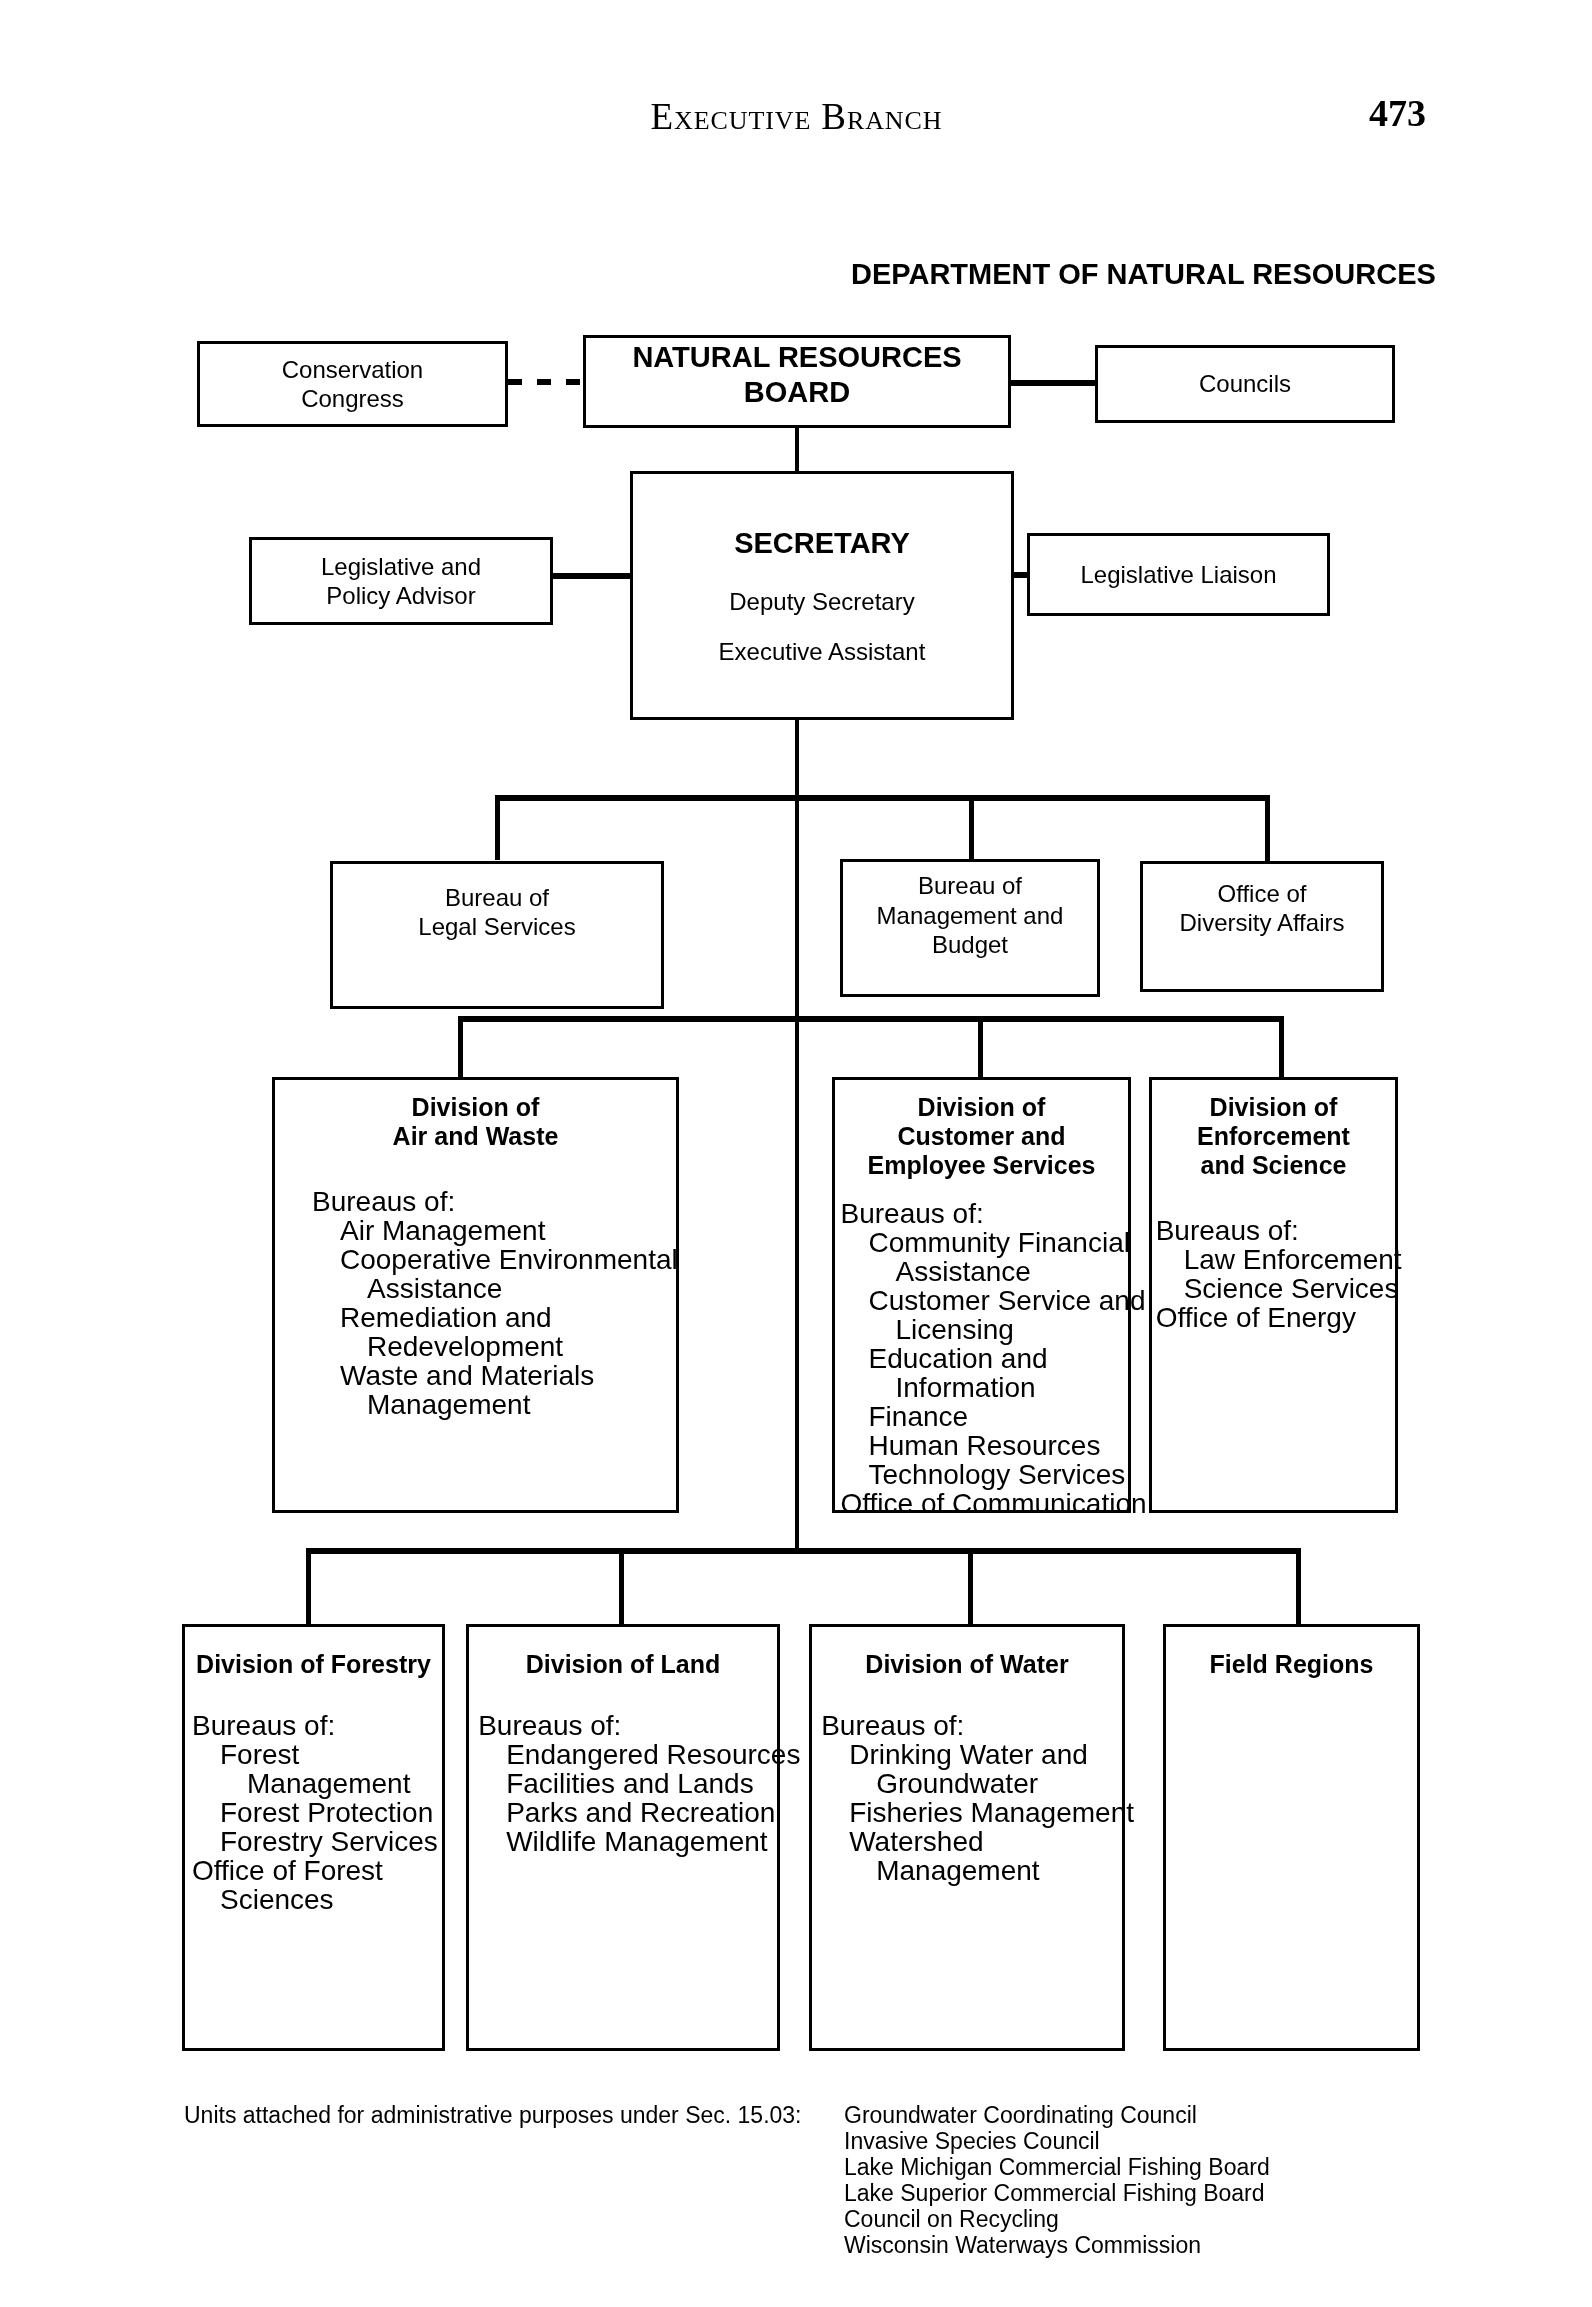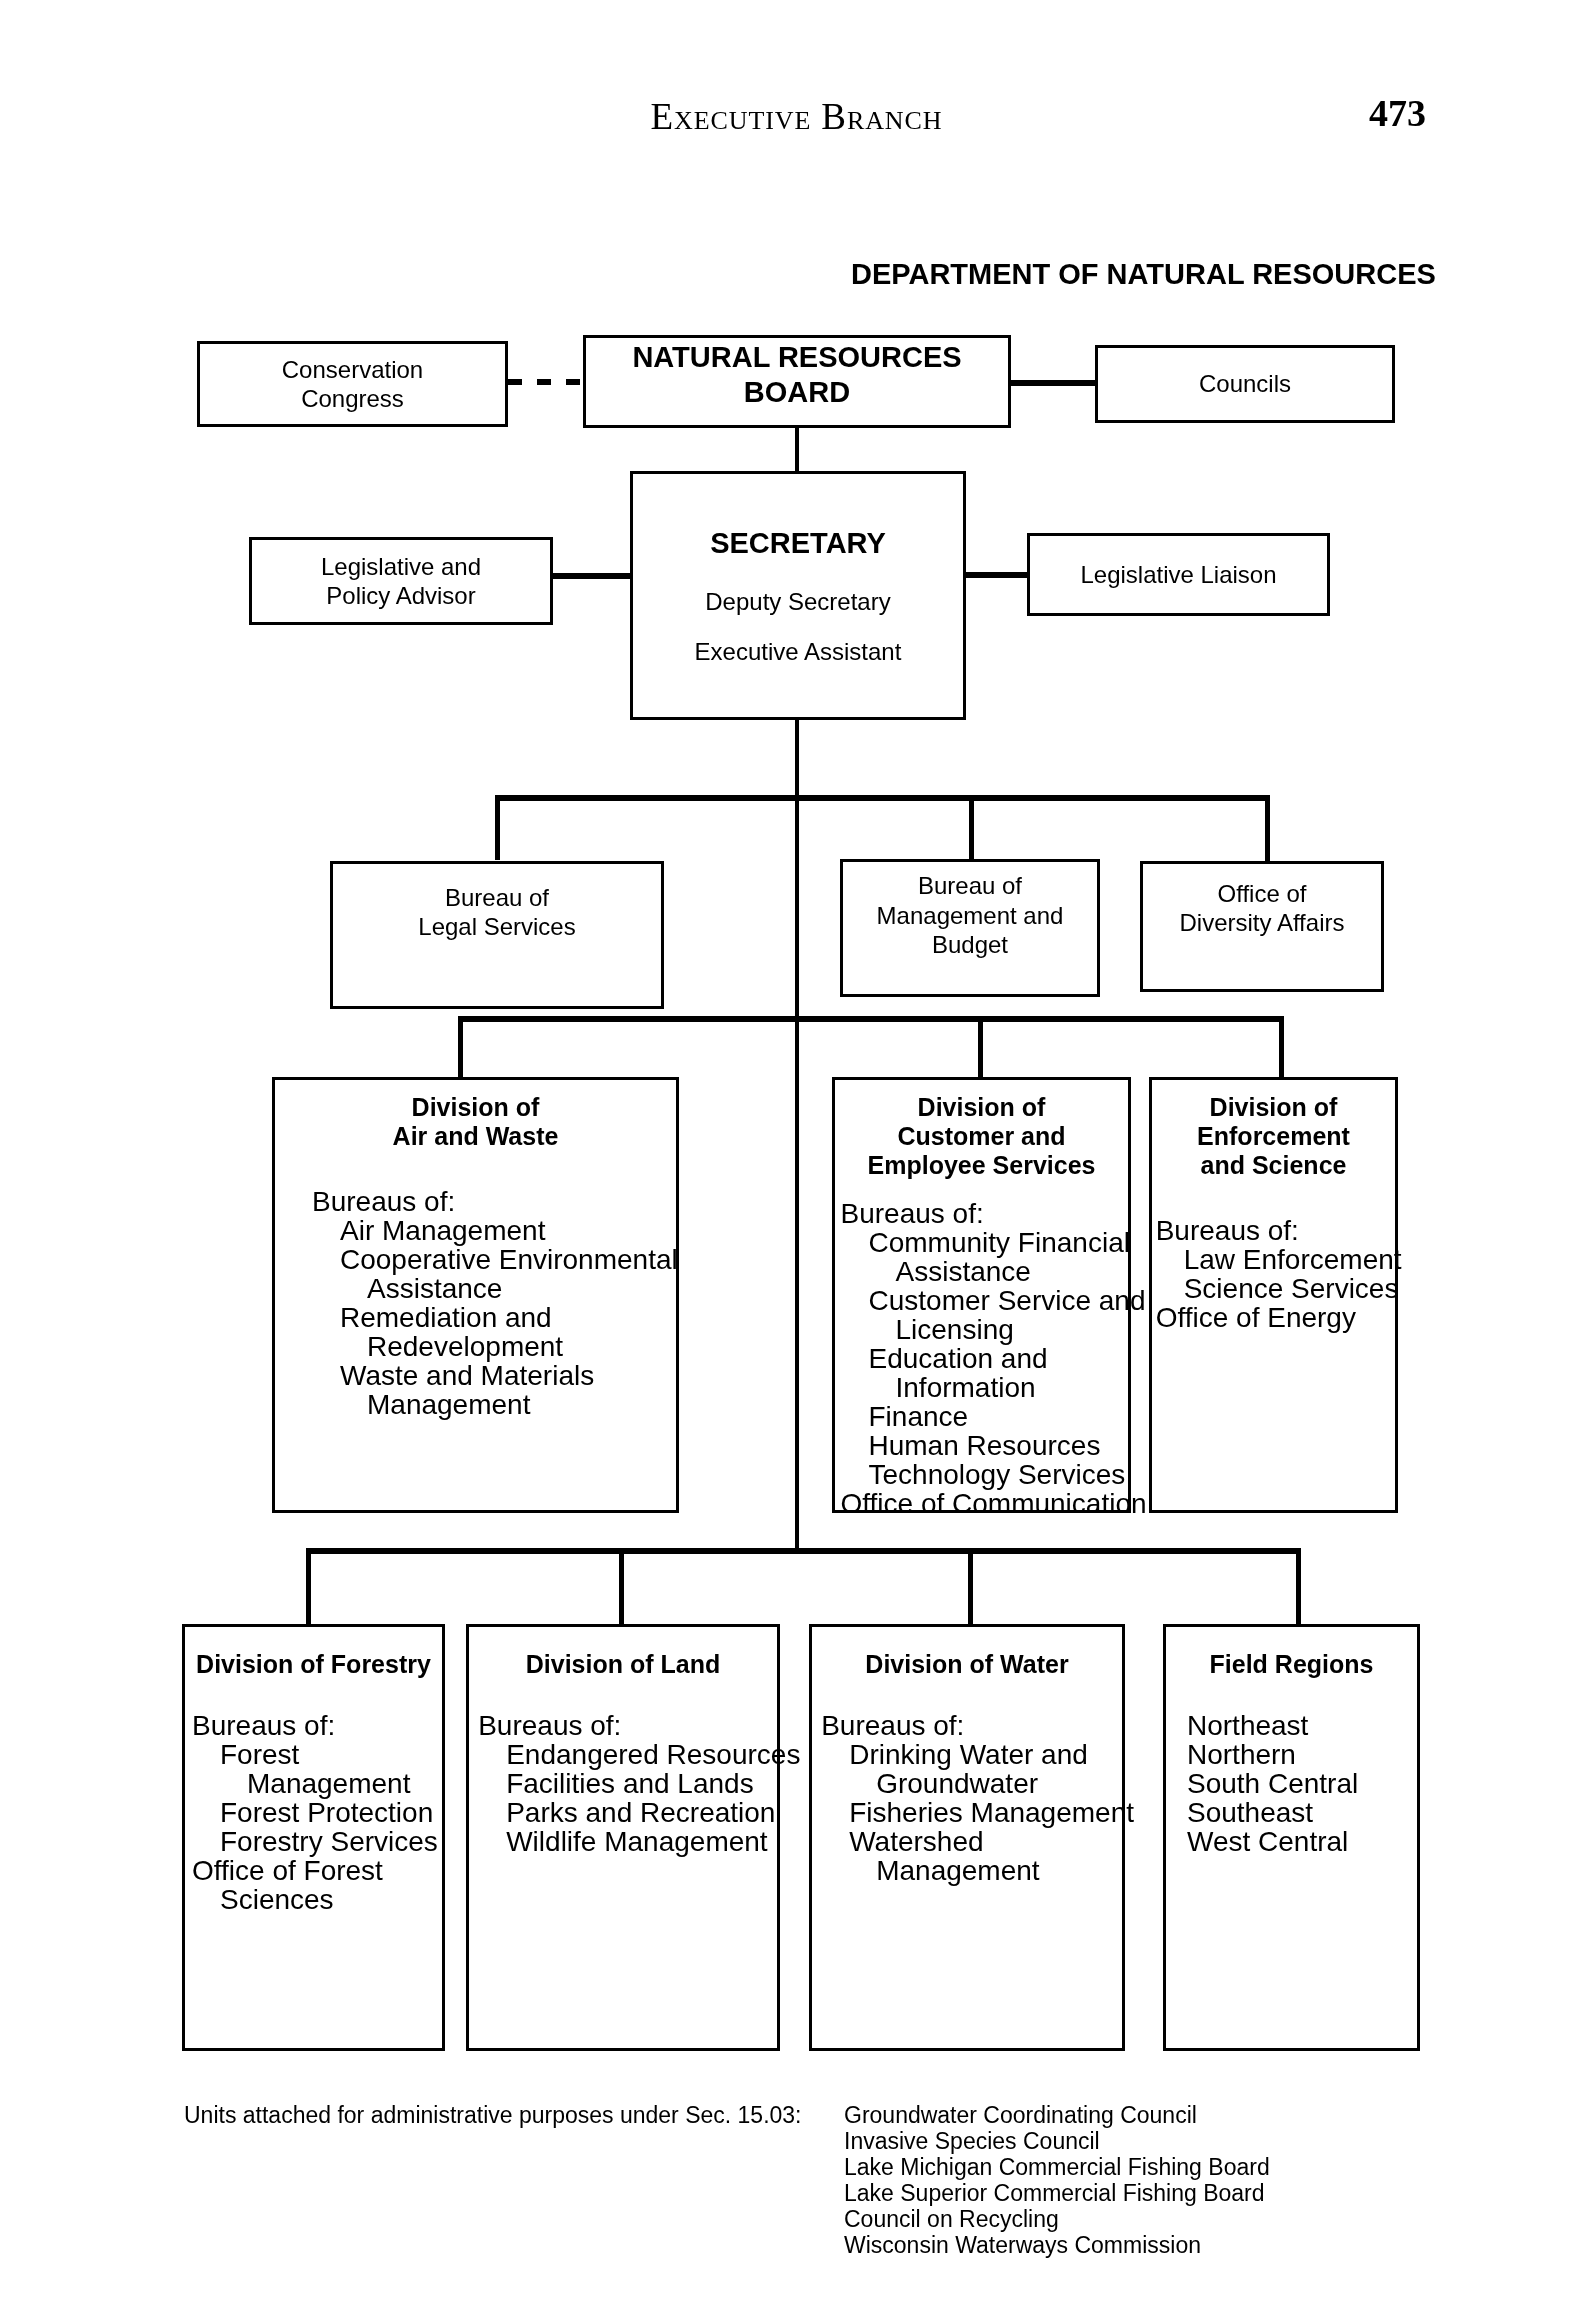--- a/index.html
+++ b/index.html
@@ -41,21 +41,21 @@
   }
   .ln { font-size: 24px; line-height: 29.5px; white-space: nowrap; }
   .ln-bold { font-size: 29px; line-height: 35px; font-weight: bold; white-space: nowrap; }
 
   
   #box-conservation-congress { left: 197px;  top: 341px; width: 311px; height: 86px; }
   #box-nrb                   { left: 583px; top: 335px; width: 428px; height: 93px; padding-bottom: 14px; }
   #box-councils              { left: 1095px; top: 345px; width: 300px; height: 78px; }
 
   
-  #box-secretary { left: 630px; top: 471px; width: 336px; height: 249px; text-align: center; }
+  #box-secretary { left: 630px; top: 471px; width: 384px; height: 249px; text-align: center; }
   .sec-title { font-weight: bold; font-size: 29px; line-height: 32px; margin-top: 53px; }
   .sec-sub1  { font-size: 24px; line-height: 28px; margin-top: 29px; }
   .sec-sub2  { font-size: 24px; line-height: 28px; margin-top: 22px; }
   #box-leg-policy-advisor { left: 249px;  top: 537px; width: 304px; height: 88px; }
   #box-leg-liaison        { left: 1027px; top: 533px; width: 303px; height: 83px; }
 
   
   #box-legal     { left: 330px;  top: 861px; width: 334px; height: 148px; padding-bottom: 46px; }
   #box-mgmt      { left: 840px; top: 859px; width: 260px; height: 138px; padding-bottom: 25px; }
   #box-diversity { left: 1140px; top: 861px; width: 244px; height: 131px; padding-bottom: 37px; }
@@ -278,27 +278,20 @@
         <div class="bln" style="padding-left: 55px;">Groundwater</div>
         <div class="bln" style="padding-left: 28px;">Fisheries Management</div>
         <div class="bln" style="padding-left: 28px;">Watershed</div>
         <div class="bln" style="padding-left: 55px;">Management</div>
       </div>
   </div>
   <div class="divbox botbox" id="box-field-reg">
     <div class="div-title">
         <div class="div-title-line">Field Regions</div>
       </div>
-    <div class="div-body">
-        <div class="bln" style="padding-left: 0px;">Northeast</div>
-        <div class="bln" style="padding-left: 0px;">Northern</div>
-        <div class="bln" style="padding-left: 0px;">South Central</div>
-        <div class="bln" style="padding-left: 0px;">Southeast</div>
-        <div class="bln" style="padding-left: 0px;">West Central</div>
-      </div>
   </div>
 
   <div class="footer-label">Units attached for administrative purposes under Sec. 15.03:</div>
   <div class="footer-list">
       <div class="ln">Groundwater Coordinating Council</div>
       <div class="ln">Invasive Species Council</div>
       <div class="ln">Lake Michigan Commercial Fishing Board</div>
       <div class="ln">Lake Superior Commercial Fishing Board</div>
       <div class="ln">Council on Recycling</div>
       <div class="ln">Wisconsin Waterways Commission</div>

